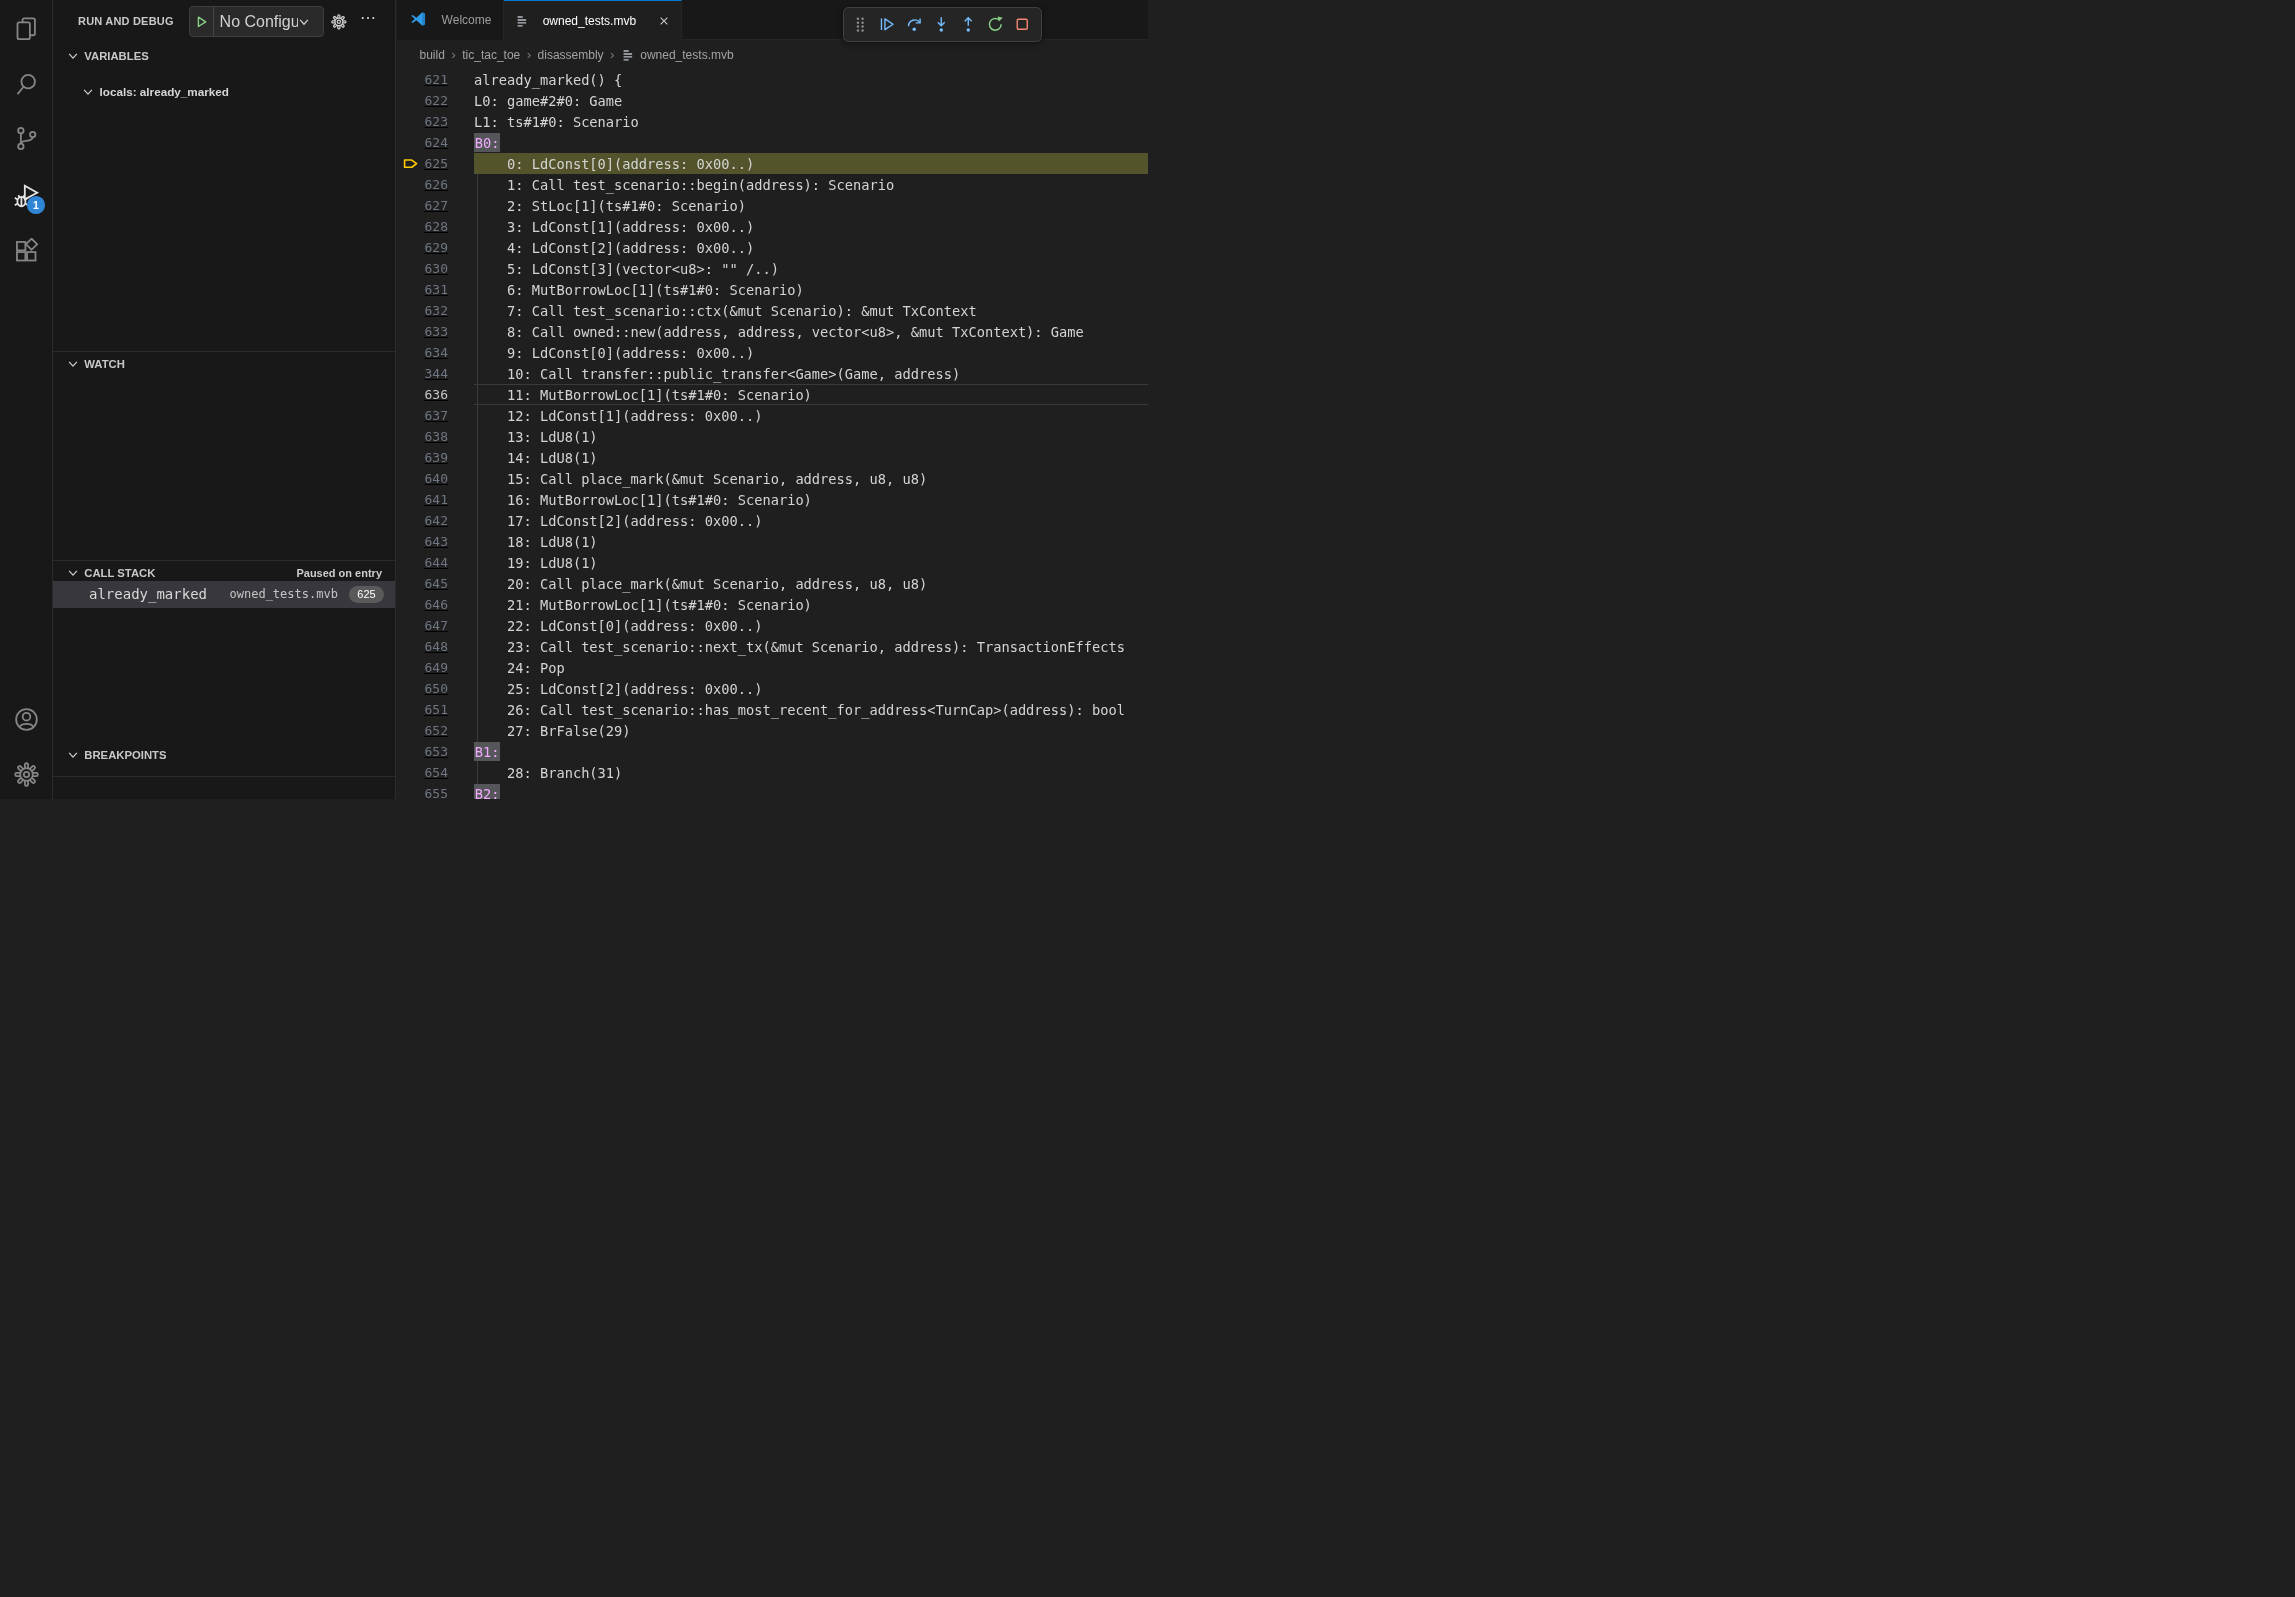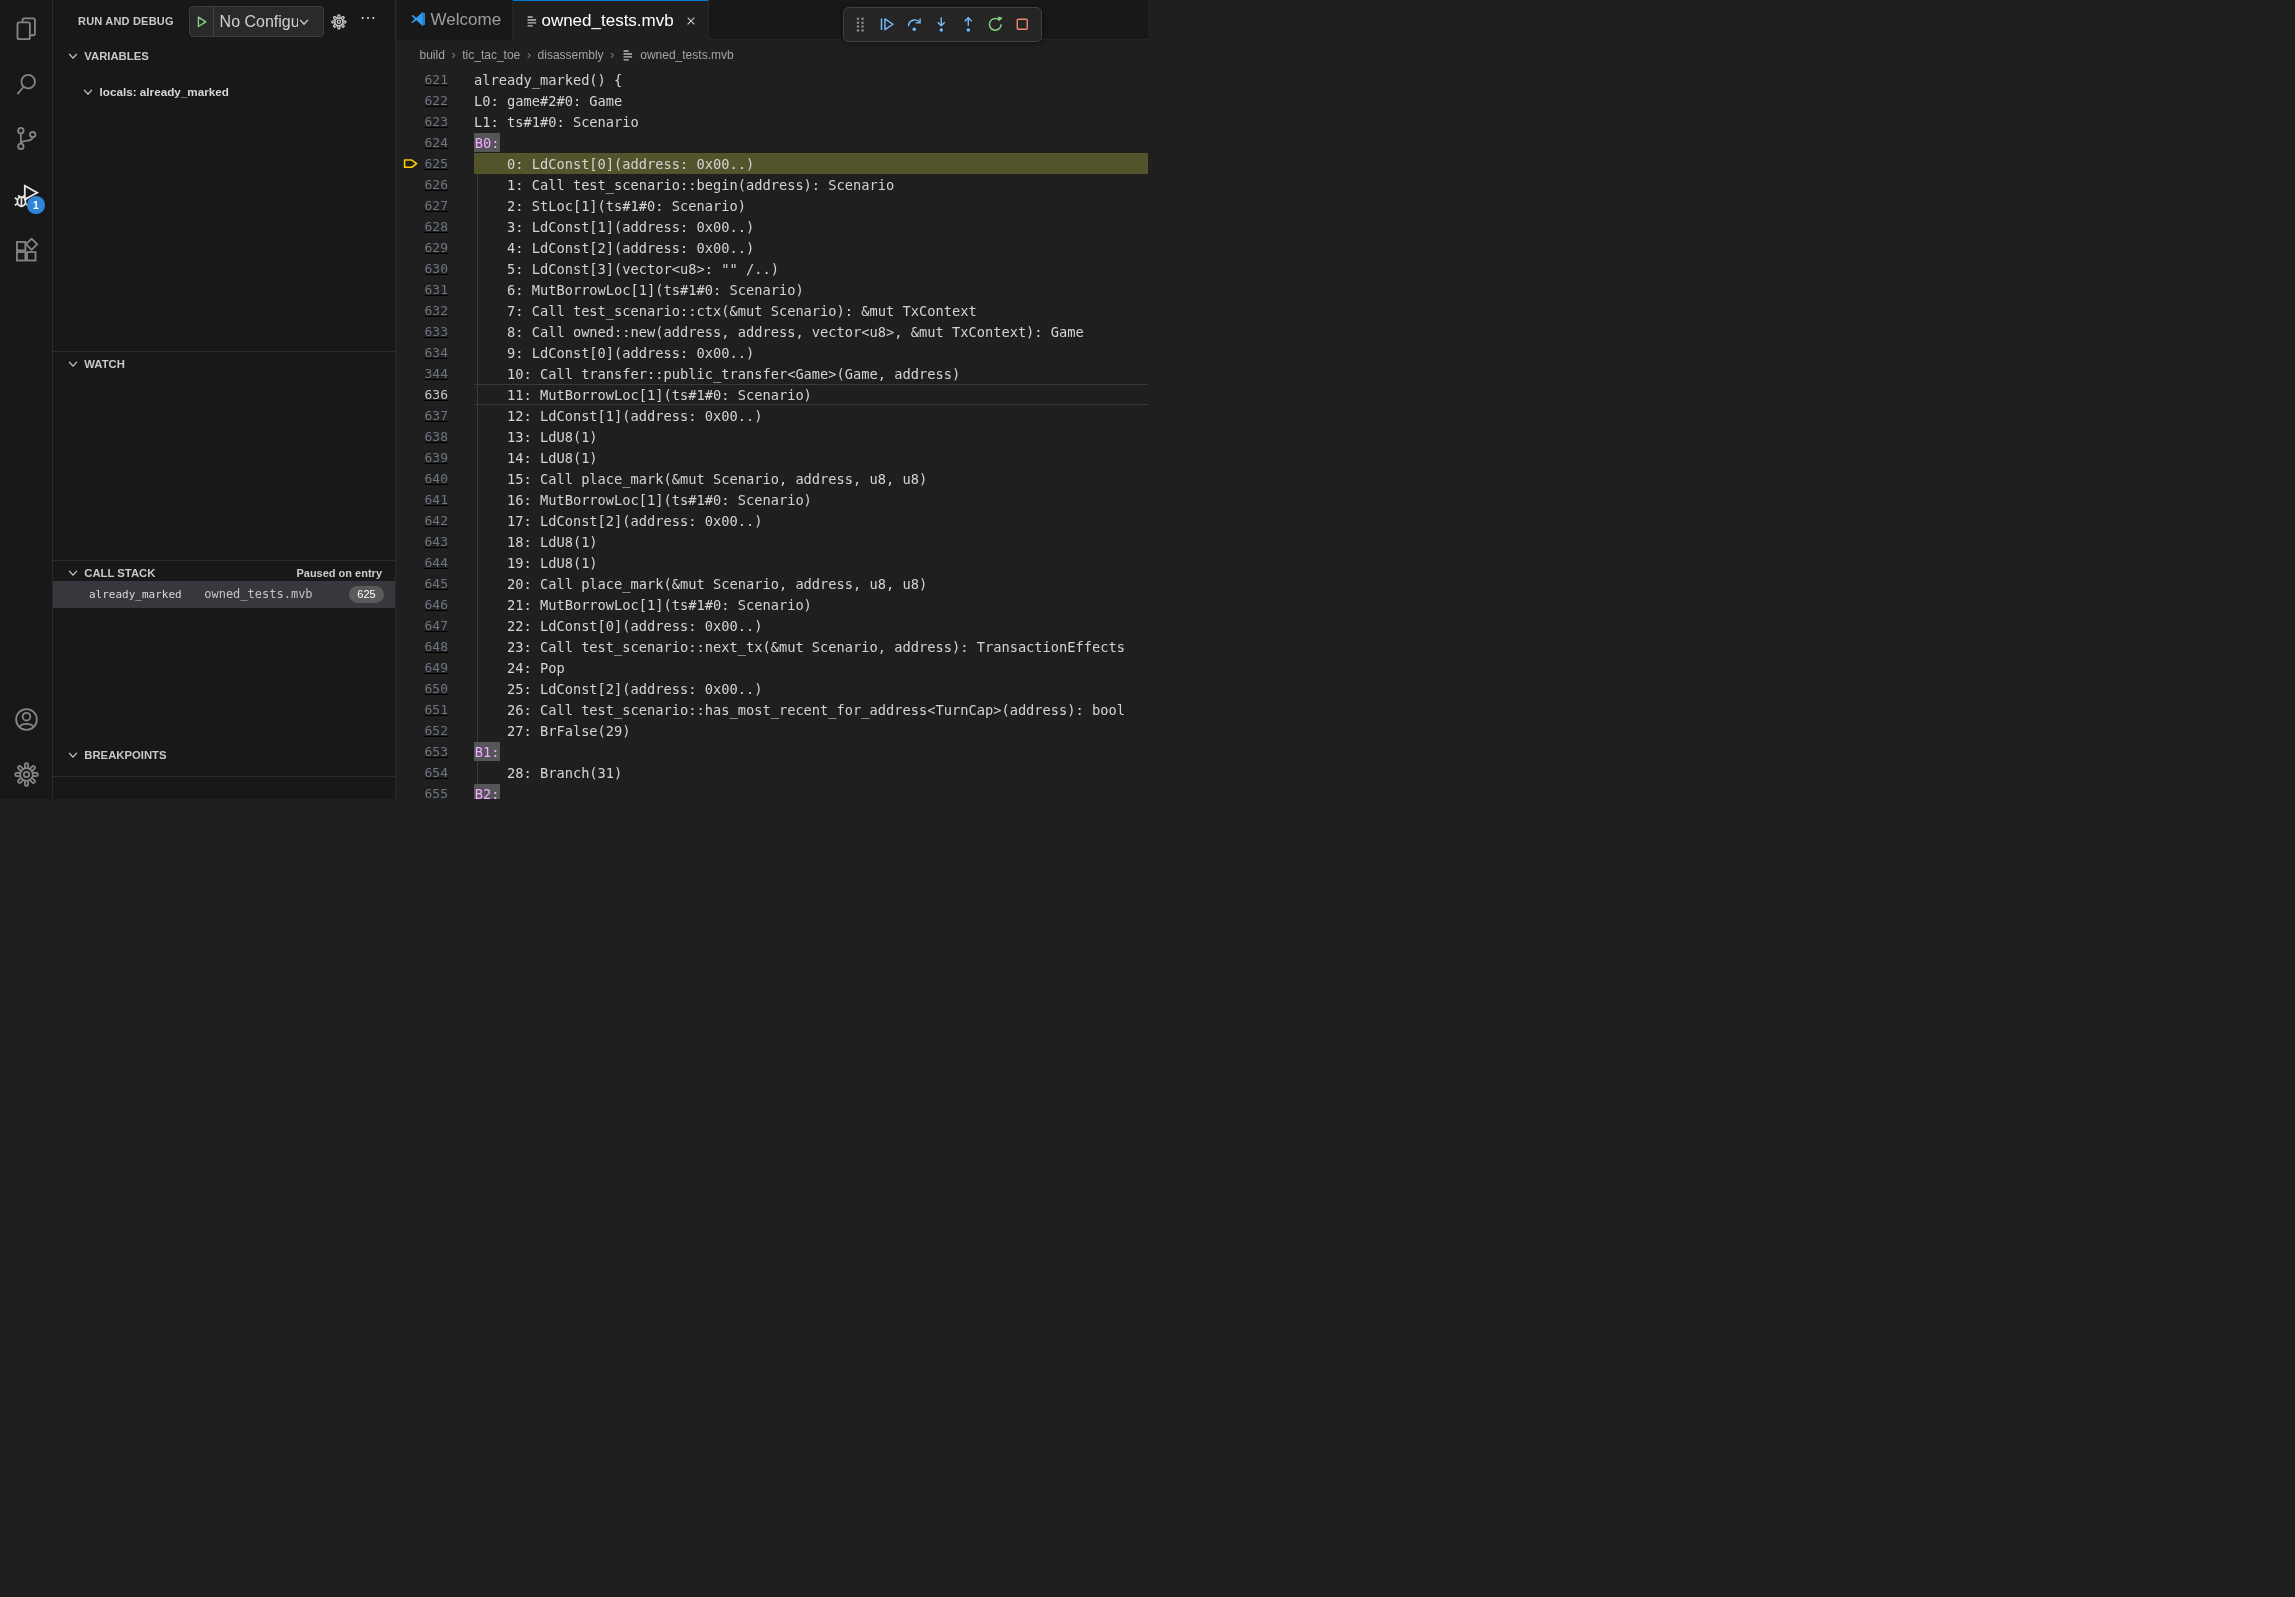--- a/index.html
+++ b/index.html
@@ -41,32 +41,32 @@
 
   .tree-row { position:absolute; left:0; width:100%; height:21px; display:flex; align-items:center;
               cursor:pointer; }
   .tree-row .chev { margin-left:29px; margin-right:5.6px; display:flex; }
   .tree-label { font-size:11.7px; font-weight:700; color:#d6d6d6; }
 
   .cs-status { position:absolute; right:13px; font-size:11px; font-weight:700; color:#cccccc; }
   .frame-row { position:absolute; left:0; width:100%; height:26.5px; background:#37373d;
                display:flex; align-items:center; cursor:pointer;
                font-family:"DejaVu Sans Mono", monospace; }
-  .frame-name { margin-left:36px; font-size:11px; color:#d8d8d8; }
+  .frame-name { margin-left:36px; font-size:14px; color:#d8d8d8; }
   .frame-file { margin-left:22.5px; font-size:12px; color:#c4c4c4; }
   .frame-badge { margin-left:auto; margin-right:11.3px; background:#5a5a5a; color:#ffffff;
                  border-radius:9.7px; padding:2.4px 8px; font-size:11px;
                  font-family:"Liberation Sans", sans-serif; }
 
   
   .editor { position:absolute; left:397px; top:0; right:0; height:100%; background:#1f1f1f; }
   .tabbar { position:absolute; left:0; top:0; right:0; height:40px; background:#181818;
             border-bottom:0.8px solid #252525; display:flex; }
-  .tab { height:40px; display:flex; align-items:center; padding:0 11.3px; gap:3px;
-         border-right:0.8px solid #252525; font-size:17px; color:#9d9d9d; cursor:pointer;
+  .tab { height:40px; display:flex; align-items:center; padding:0 11.3px; gap:14px;
+         border-right:0.8px solid #252525; font-size:12px; color:#9d9d9d; cursor:pointer;
          background:#181818; position:relative; }
   .tab.active { background:#1f1f1f; color:#ffffff; border-top:1.6px solid #0078d4; height:41px; }
   .tab .closex { margin-left:8px; color:#cccccc; display:flex; }
   .tab .closex svg { width:12px; height:12px; }
 
   .breadcrumbs { position:absolute; left:0; top:40px; right:0; height:29px; background:#1f1f1f;
                  display:flex; align-items:center; padding-left:22.5px; font-size:12px; color:#a3a3a3; }
   .crumb { cursor:pointer; white-space:nowrap; }
   .crumb-sep { color:#7d7d7d; margin:0 6.4px; font-size:13.7px; }
   .crumb-icon { display:flex; margin-right:5.6px; }

